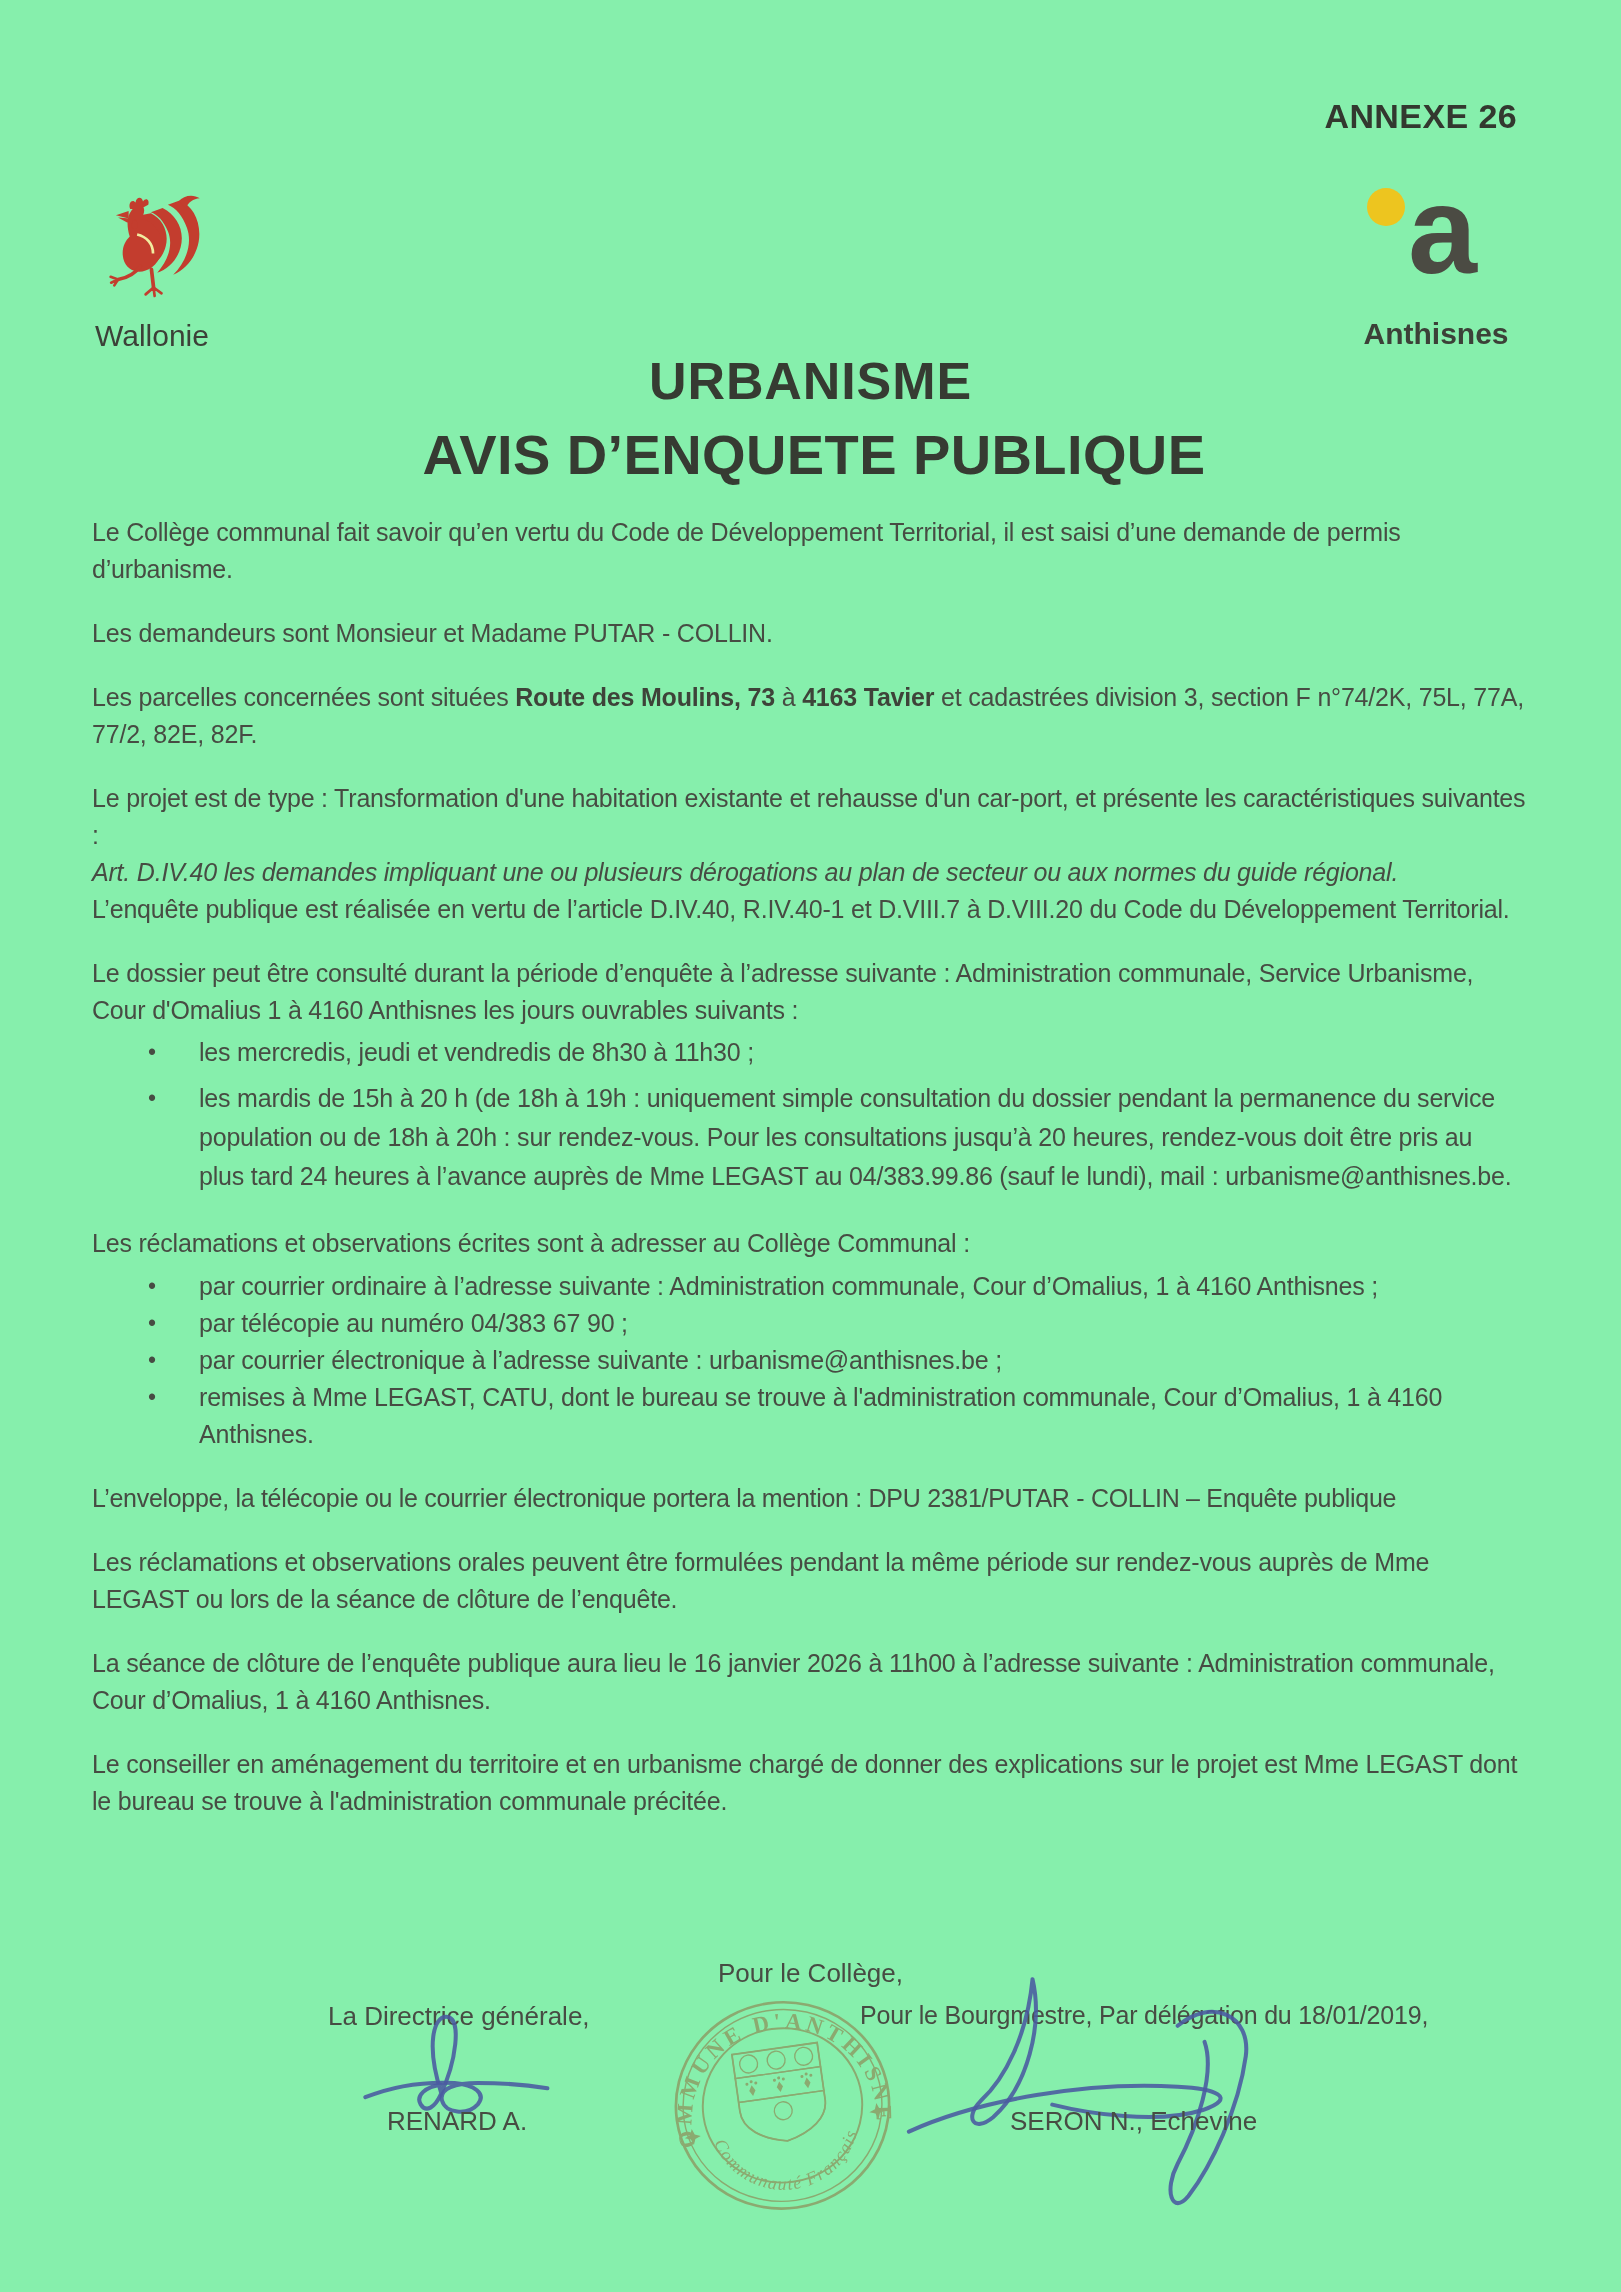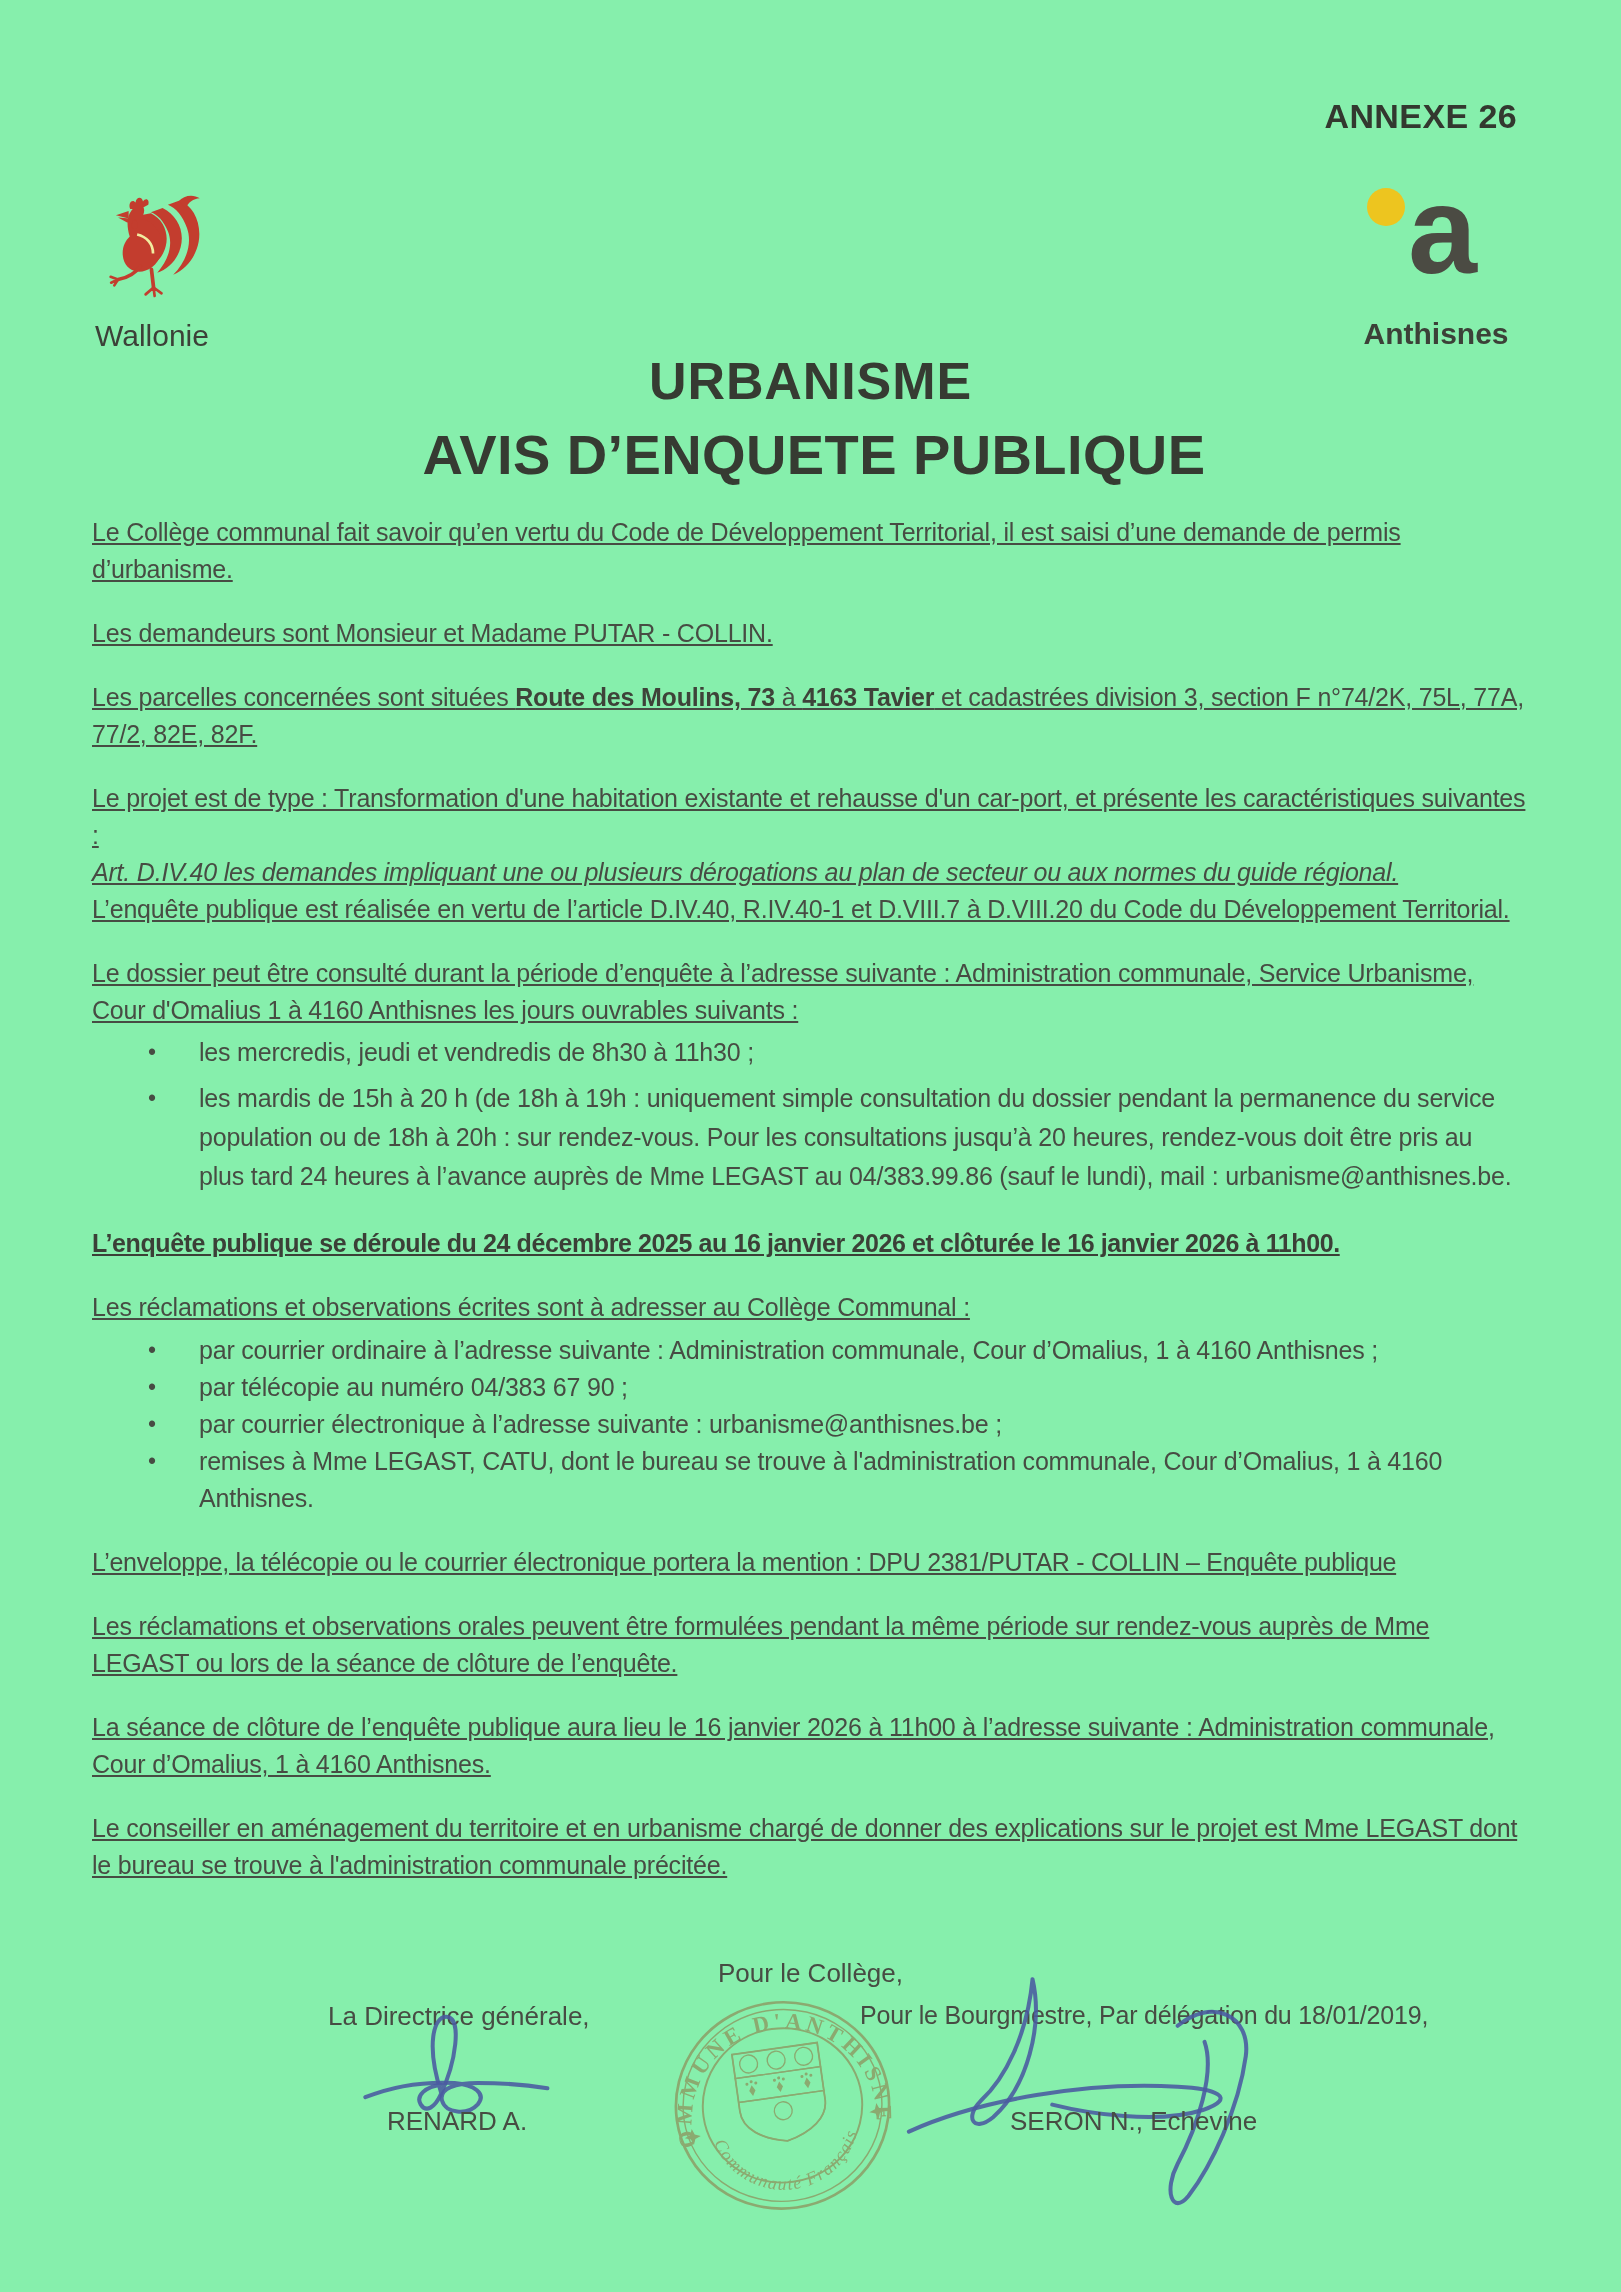--- a/index.html
+++ b/index.html
@@ -28,21 +28,21 @@
   .anthisnes-label{font-size:30px;font-weight:700;color:#3c4138;margin-top:0;}
   
   .titles{position:absolute;left:0;top:351px;width:100%;text-align:center;color:#363b32;font-weight:700;}
   .title-1{font-size:52px;letter-spacing:0.9px;}
   .title-2{font-size:56px;margin-top:10.7px;letter-spacing:0.4px;padding-left:7px;}
   
   .content{
     position:absolute;left:92px;top:514px;width:1435px;
     font-size:25px;line-height:37px;letter-spacing:-0.2px;
   }
-  .content p{margin:0 0 27px 0;text-decoration:underline;}
+  .content p{margin:0 0 27px 0;}
   .content p.mb0{margin-bottom:5.4px;}
   .block{display:block;}
   .italic{font-style:italic;}
   b{font-weight:700;color:#3e4339;}
   .bold-line{font-weight:700;color:#3b4037;white-space:nowrap;letter-spacing:-0.4px;}
   .nowrap-line{white-space:nowrap;letter-spacing:-0.3px;}
   ul{list-style:none;margin:0 13px 29px 0;padding:0;}
   li{position:relative;padding-left:107px;}
   li::before{content:"\2022";position:absolute;left:56px;top:0;font-size:23px;color:#474c43;}
   ul.consult li:first-child{margin-bottom:8px;}
@@ -120,21 +120,20 @@
       <span class="block italic">Art. D.IV.40 les demandes impliquant une ou plusieurs dérogations au plan de secteur ou aux normes du guide régional.</span>
       <span class="block">L’enquête publique est réalisée en vertu de l’article D.IV.40, R.IV.40-1 et D.VIII.7 à D.VIII.20 du Code du Développement Territorial.</span>
     </p>
 
     <p class="mb0">Le dossier peut être consulté durant la période d’enquête à l’adresse suivante : Administration communale, Service Urbanisme, Cour d'Omalius 1 à 4160 Anthisnes les jours ouvrables suivants :</p>
     <ul class="consult">
       <li><span>les mercredis, jeudi et vendredis de 8h30 à 11h30 ;</span></li>
       <li class="spaced"><span>les mardis de 15h à 20 h (de 18h à 19h : uniquement simple consultation du dossier pendant la permanence du service population ou de 18h à 20h : sur rendez-vous. Pour les consultations jusqu’à 20 heures, rendez-vous doit être pris au plus tard 24 heures à l’avance auprès de Mme LEGAST au 04/383.99.86 (sauf le lundi), mail : urbanisme@anthisnes.be.</span></li>
     </ul>
 
-    <p class="bold-line">L’enquête publique se déroule du 24 décembre 2025 au 16 janvier 2026 et clôturée le 16 janvier 2026 à 11h00.</p>
 
     <p class="mb0">Les réclamations et observations écrites sont à adresser au Collège Communal :</p>
     <ul class="claims">
       <li><span>par courrier ordinaire à l’adresse suivante : Administration communale, Cour d’Omalius, 1 à 4160 Anthisnes ;</span></li>
       <li><span>par télécopie au numéro 04/383 67 90 ;</span></li>
       <li><span>par courrier électronique à l’adresse suivante : urbanisme@anthisnes.be ;</span></li>
       <li><span>remises à Mme LEGAST, CATU, dont le bureau se trouve à l'administration communale, Cour d’Omalius, 1 à 4160 Anthisnes.</span></li>
     </ul>
 
     <p class="nowrap-line">L’enveloppe, la télécopie ou le courrier électronique portera la mention : DPU 2381/PUTAR - COLLIN – Enquête publique</p>

